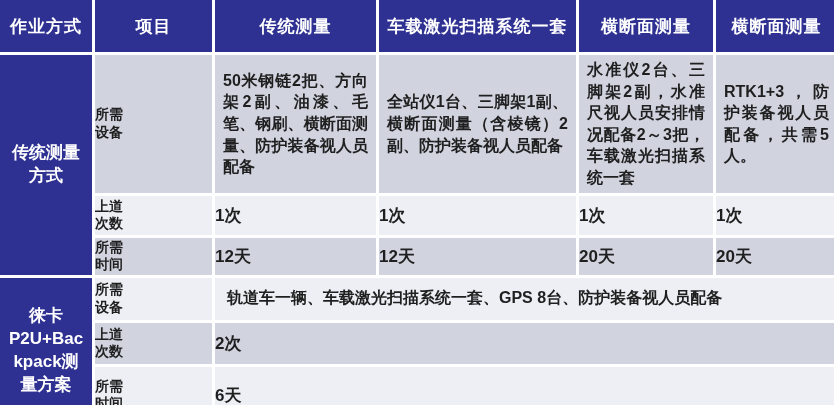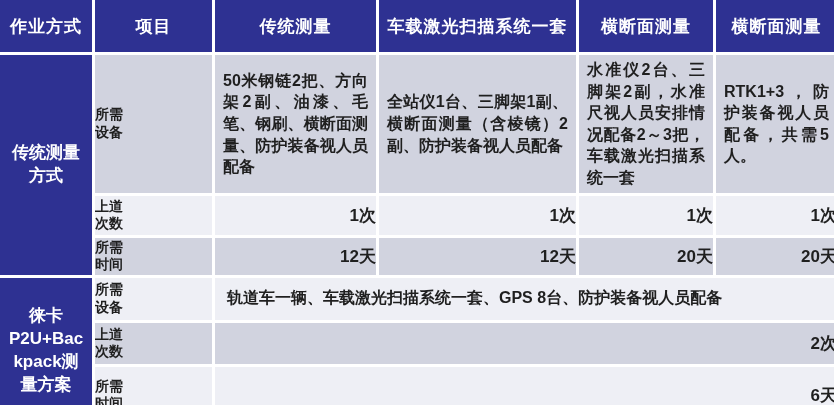--- a/index.html
+++ b/index.html
@@ -48,21 +48,21 @@
   }
   td.label{
     font-size:14px;
     white-space:pre-line;
     text-align:left;
     line-height:1.25;
     color:var(--text);
   }
   td.val{
     font-size:17px;
-    text-align:right;
+    text-align:left;
     color:var(--text);
   }
   td.equip{
     font-size:16px;
     text-align:justify;
     padding:4px 8px;
     line-height:1.35;
     color:var(--text);
   }
   td.equip-merged{

